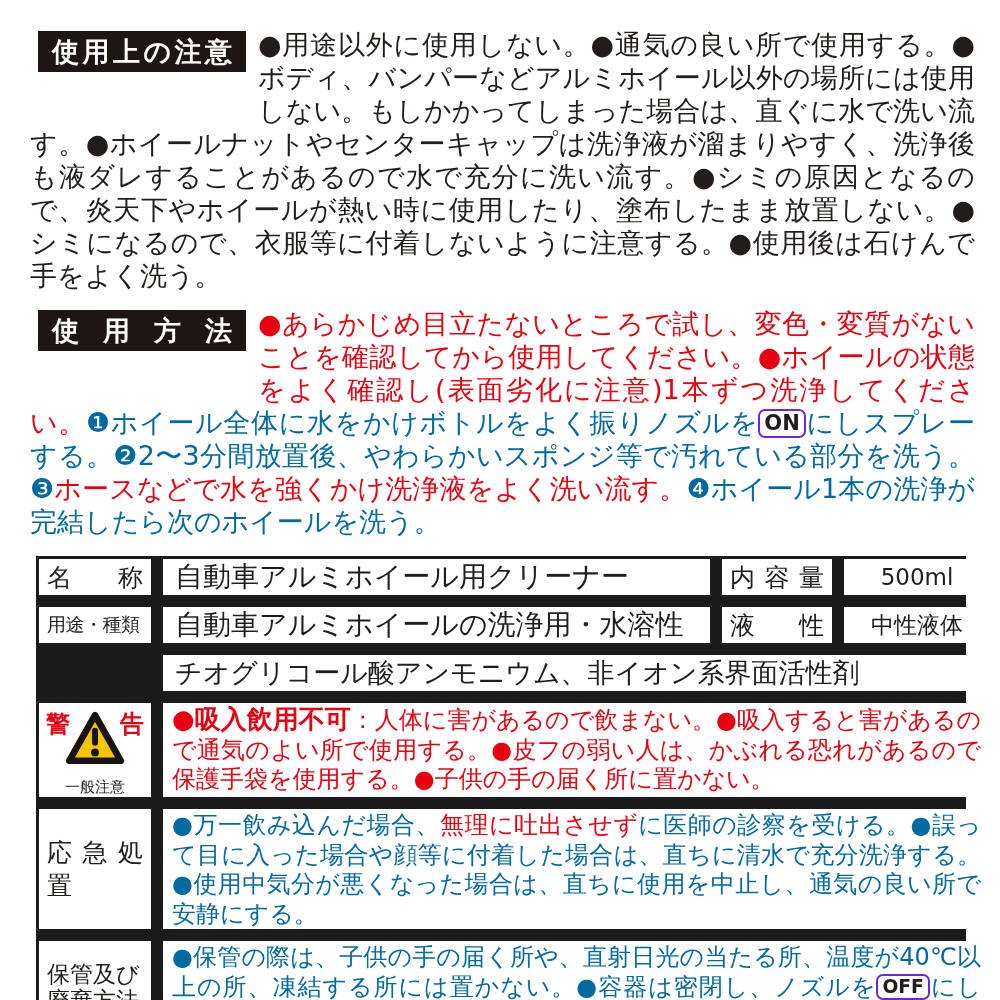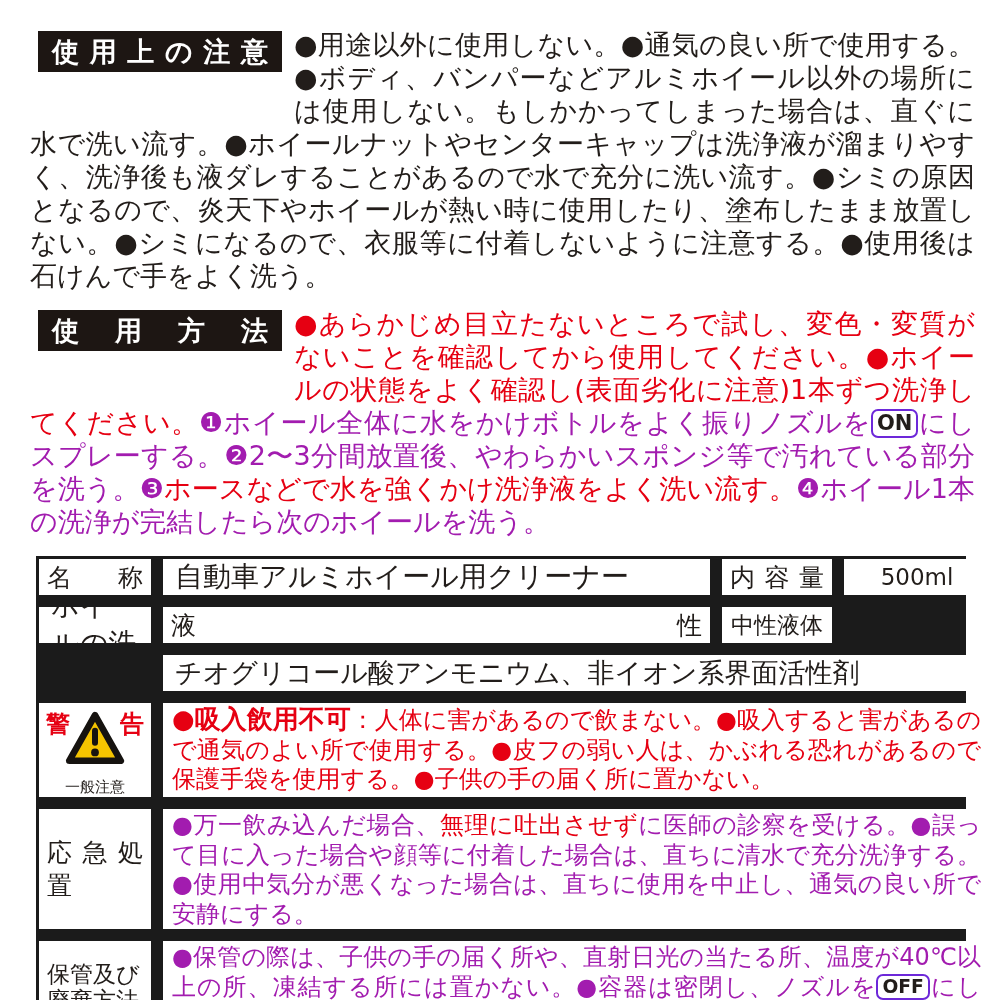--- a/index.html
+++ b/index.html
@@ -8,41 +8,41 @@
     font-family:"DejaVu Sans","Liberation Sans",sans-serif;
     color:#221d1a;
     overflow:hidden;
   }
   .page{padding:28px 25px 0 30px;box-sizing:border-box;}
 
   
   .sec{clear:both;}
   .title-box{
     float:left;
-    width:244px;height:41px;
+    width:208px;height:41px;
     box-sizing:border-box;
     background:#1d1613;
     color:#fff;
     font-weight:bold;
     font-size:27px;
     line-height:41px;
     padding:0 14px;
     margin:3px 12px 24px 8px;
     text-align:justify;
     text-align-last:justify;
   }
   .body-text{
     font-size:27px;
     line-height:33px;
     text-align:justify;
     margin:0;
   }
   .sec-usage{margin-top:15px;}
   .red{color:#e60012;}
-  .black{color:#a21caf;}
+  .black{color:#0369a1;}
 
   
   .badge{
     display:inline-block;
     border:2px solid #6d28d9;
     border-radius:7px;
     padding:0 4px;
     font-weight:bold;
     font-size:0.78em;
     line-height:1.15;
@@ -108,20 +108,23 @@
 
     <div class="cell lbl">
         <span>名称</span>
       </div>
     <div class="cell cnt">自動車アルミホイール用クリーナー</div>
     <div class="cell lbl">
         <span>内容量</span>
       </div>
     <div class="cell val">500ml</div>
 
+    <div class="cell lbl lbl-fit">
+        <span>用途・種類</span>
+      </div>
     <div class="cell cnt">自動車アルミホイールの洗浄用・水溶性</div>
     <div class="cell lbl">
         <span>液性</span>
       </div>
     <div class="cell val">中性液体</div>
 
     <div class="cell cnt cnt3 span3">チオグリコール酸アンモニウム、非イオン系界面活性剤</div>
 
     <div class="cell warn-cell">
       <span class="warn-char l">警</span>

